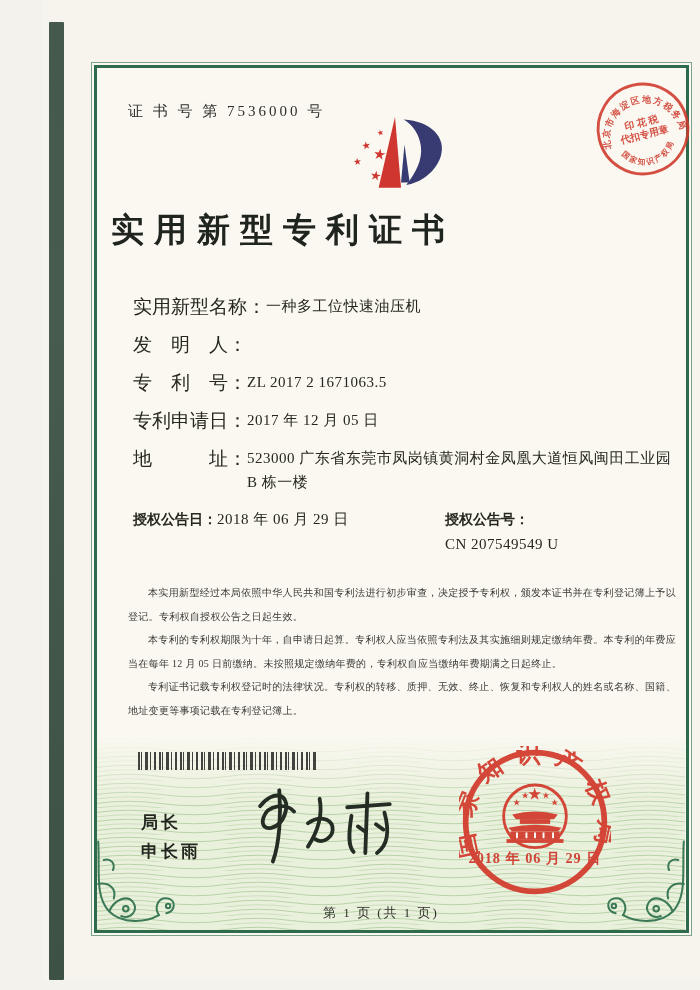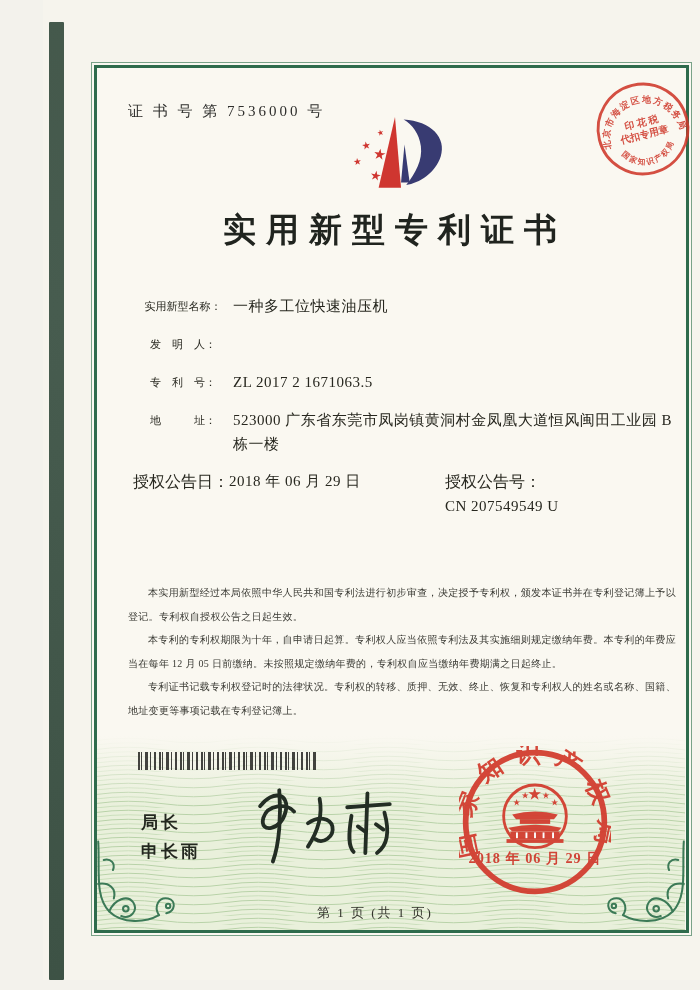--- a/index.html
+++ b/index.html
@@ -19,33 +19,33 @@
   
   .guilloche{position:absolute;left:53px;top:736px;width:589px;height:195px;background:#e9f0db;z-index:1;}
   .guilloche svg{position:absolute;inset:0;}
   .guilloche .fade{position:absolute;left:0;top:0;width:100%;height:70px;
     background:linear-gradient(180deg,#faf8f1 0%,rgba(250,248,241,0) 100%);}
 
   .cert-no{position:absolute;left:85px;top:102px;font-size:15px;letter-spacing:3px;color:#2e2e2c;z-index:2;}
 
   .logo{position:absolute;left:283px;top:110px;width:138px;height:88px;z-index:2;}
 
-  .title{position:absolute;left:48px;top:208px;width:599px;text-align:center;
-    font-size:33px;letter-spacing:10px;padding-left:9px;box-sizing:border-box;
+  .title{position:absolute;left:48px;top:208px;width:599px;text-align:left;
+    font-size:33px;letter-spacing:10px;padding-left:20px;box-sizing:border-box;
     color:#20241f;font-weight:600;z-index:2;}
 
   .fields{position:absolute;left:90px;top:294px;width:548px;z-index:2;color:#27271f;}
   .frow{display:flex;line-height:25px;margin-bottom:13px;}
-  .frow .lab{flex:0 0 100px;font-size:11px;white-space:nowrap;text-align:center;}
+  .frow .lab{flex:0 0 100px;font-size:19px;white-space:nowrap;}
   .frow .val{flex:1;font-size:15px;letter-spacing:.5px;}
   .frow.addr .val{line-height:24px;}
   .grant-row{display:flex;line-height:25px;margin-top:13px;}
   .grant-left{display:flex;width:312px;}
   .grant-right{display:flex;flex-direction:column;}
-  .grant-row .lab{font-size:16px;white-space:nowrap;}
+  .grant-row .lab{font-size:14px;white-space:nowrap;font-weight:bold;}
   .grant-row .val{font-size:15px;letter-spacing:.5px;}
 
   .bodytext{position:absolute;left:85px;top:581px;width:548px;z-index:2;color:#3a3a34;}
   .bodytext p{margin:0;font-size:10px;line-height:23.5px;text-indent:2em;
     text-align:justify;letter-spacing:.3px;}
 
   .barcode{position:absolute;left:95px;top:752px;width:178px;height:18px;z-index:2;opacity:.88;
     background:repeating-linear-gradient(90deg,
       #2a2a27 0 2px,transparent 2px 3px,#2a2a27 3px 4px,transparent 4px 7px,
       #2a2a27 7px 10px,transparent 10px 12px,#2a2a27 12px 13px,transparent 13px 16px,
@@ -60,21 +60,21 @@
   .seal text{font-family:"Liberation Serif","DejaVu Serif",serif;font-weight:bold;}
 
   .tax-stamp{position:absolute;left:551px;top:80px;width:98px;height:98px;z-index:6;
     transform:rotate(-14deg);opacity:.88;}
   .tax-stamp text{font-family:"Liberation Serif","DejaVu Serif",serif;font-weight:bold;}
 
   .ornament{position:absolute;width:92px;height:92px;z-index:2;}
   .orn-left{left:46px;bottom:52px;}
   .orn-right{right:50px;bottom:52px;transform:scaleX(-1);}
 
-  .page-footer{position:absolute;left:42px;top:904px;width:580px;text-align:center;
+  .page-footer{position:absolute;left:48px;top:904px;width:580px;text-align:center;
     font-size:13px;letter-spacing:2px;color:#33332c;z-index:3;}
 </style>
 </head>
 <body>
 
 <div class="page">
 
   <div class="edge-strip"></div>
 
   <div class="frame">
@@ -115,20 +115,24 @@
     <div class="frow">
       <span class="lab">实用新型名称：</span>
       <span class="val">一种多工位快速油压机</span>
     </div>
     <div class="frow">
       <span class="lab">发　明　人：</span>
     </div>
     <div class="frow">
       <span class="lab">专　利　号：</span>
       <span class="val">ZL 2017 2 1671063.5</span>
+    </div>
+    <div class="frow">
+      <span class="lab">专利申请日：</span>
+      <span class="val">2017 年 12 月 05 日</span>
     </div>
     <div class="frow addr">
       <span class="lab">地　　　址：</span>
       <span class="val">523000 广东省东莞市凤岗镇黄洞村金凤凰大道恒风闽田工业园 B 栋一楼</span>
     </div>
     <div class="grant-row">
       <span class="grant-left">
         <span class="lab">授权公告日：</span>
         <span class="val">2018 年 06 月 29 日</span>
       </span>

